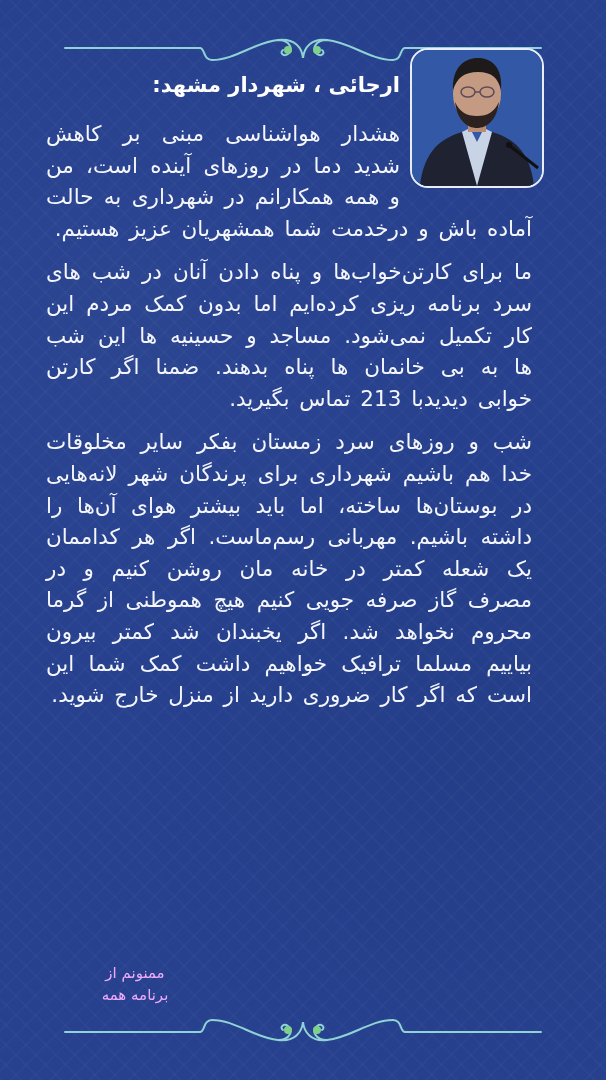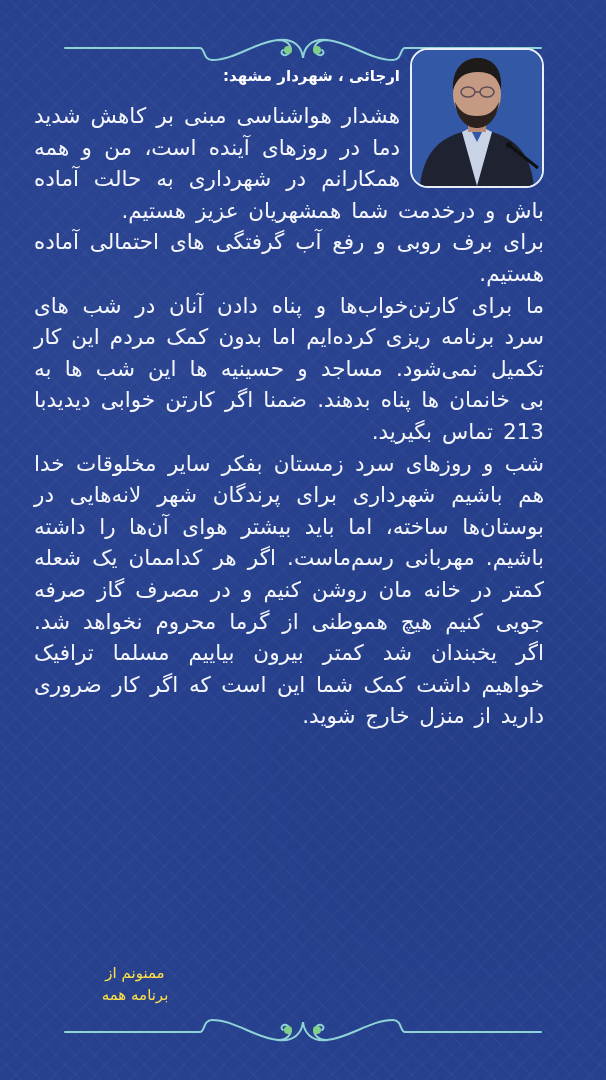--- a/index.html
+++ b/index.html
@@ -52,43 +52,43 @@
       text-align-last: right;
     }
     .photo-spacer {
       float: right;
       width: 140px;
       height: 130px;
       margin-left: 4px;
     }
     .headline {
       font-weight: bold;
-      font-size: 15px;
+      font-size: 21px;
       line-height: 34px;
-      margin: 7px;
+      margin: 16px;
       color: #ffffff;
       letter-spacing: -0.2px;
     }
     .para {
       font-size: 21.5px;
       line-height: 31.6px;
-      margin: 0;
+      margin: 12px;
       color: #f4f6fb;
       word-spacing: 3px;
     }
     .signoff {
       position: absolute;
       left: 80px;
       top: 962px;
       width: 110px;
       text-align: center;
       direction: rtl;
       font-size: 15px;
       line-height: 22px;
-      color: #fde047;
+      color: #f0abfc;
     }
   </style>
 </head>
 <body>
 
 <svg class="ornament top" viewBox="0 0 606 40" xmlns="http://www.w3.org/2000/svg">
   <g fill="none" stroke="#8fd3d6" stroke-width="2" stroke-linecap="round">
     <path d="M65 18 H200 C205 18 203 30 212 30 C235 30 255 12 278 10 C290 10 294 20 288 24 C284 27 279 23 283 20"></path>
     <path d="M541 18 H405 C400 18 402 30 393 30 C370 30 350 12 327 10 C315 10 311 20 317 24 C321 27 326 23 322 20"></path>
     <path d="M278 10 C295 8 302 18 303 28 C304 18 311 8 327 10"></path>
@@ -121,21 +121,20 @@
 
     <path d="M98 96 L126 118" stroke="#111" stroke-width="3"></path>
     <circle cx="97" cy="95" r="3" fill="#111"></circle>
   </svg>
 </div>
 
 <div class="content">
   <div class="photo-spacer"></div>
   <p class="headline">ارجائی ، شهردار مشهد:</p>
   <p class="para">هشدار هواشناسی مبنی بر کاهش شدید دما در روزهای آینده است، من و همه همکارانم در شهرداری به حالت آماده باش و درخدمت شما همشهریان عزیز هستیم.</p>
-  <p class="para">برای برف روبی و رفع آب گرفتگی های احتمالی آماده هستیم.</p>
   <p class="para">ما برای کارتن‌خواب‌ها و پناه دادن آنان در شب های سرد برنامه ریزی کرده‌ایم اما بدون کمک مردم این کار تکمیل نمی‌شود. مساجد و حسینیه ها این شب ها به بی خانمان ها پناه بدهند. ضمنا اگر کارتن خوابی دیدیدبا 213 تماس بگیرید.</p>
   <p class="para">شب و روزهای سرد زمستان بفکر سایر مخلوقات خدا هم باشیم شهرداری برای پرندگان شهر لانه‌هایی در بوستان‌ها ساخته، اما باید بیشتر هوای آن‌ها را داشته باشیم. مهربانی رسم‌ماست. اگر هر کداممان یک شعله کمتر در خانه مان روشن کنیم و در مصرف گاز صرفه جویی کنیم هیچ هموطنی از گرما محروم نخواهد شد. اگر یخبندان شد کمتر بیرون بیاییم مسلما ترافیک خواهیم داشت کمک شما این است که اگر کار ضروری دارید از منزل خارج شوید.</p>
 </div>
 
 <div class="signoff">
   <div>ممنونم از</div>
   <div>برنامه همه</div>
 </div>
 
 <svg class="ornament bottom" viewBox="0 0 606 40" xmlns="http://www.w3.org/2000/svg">

